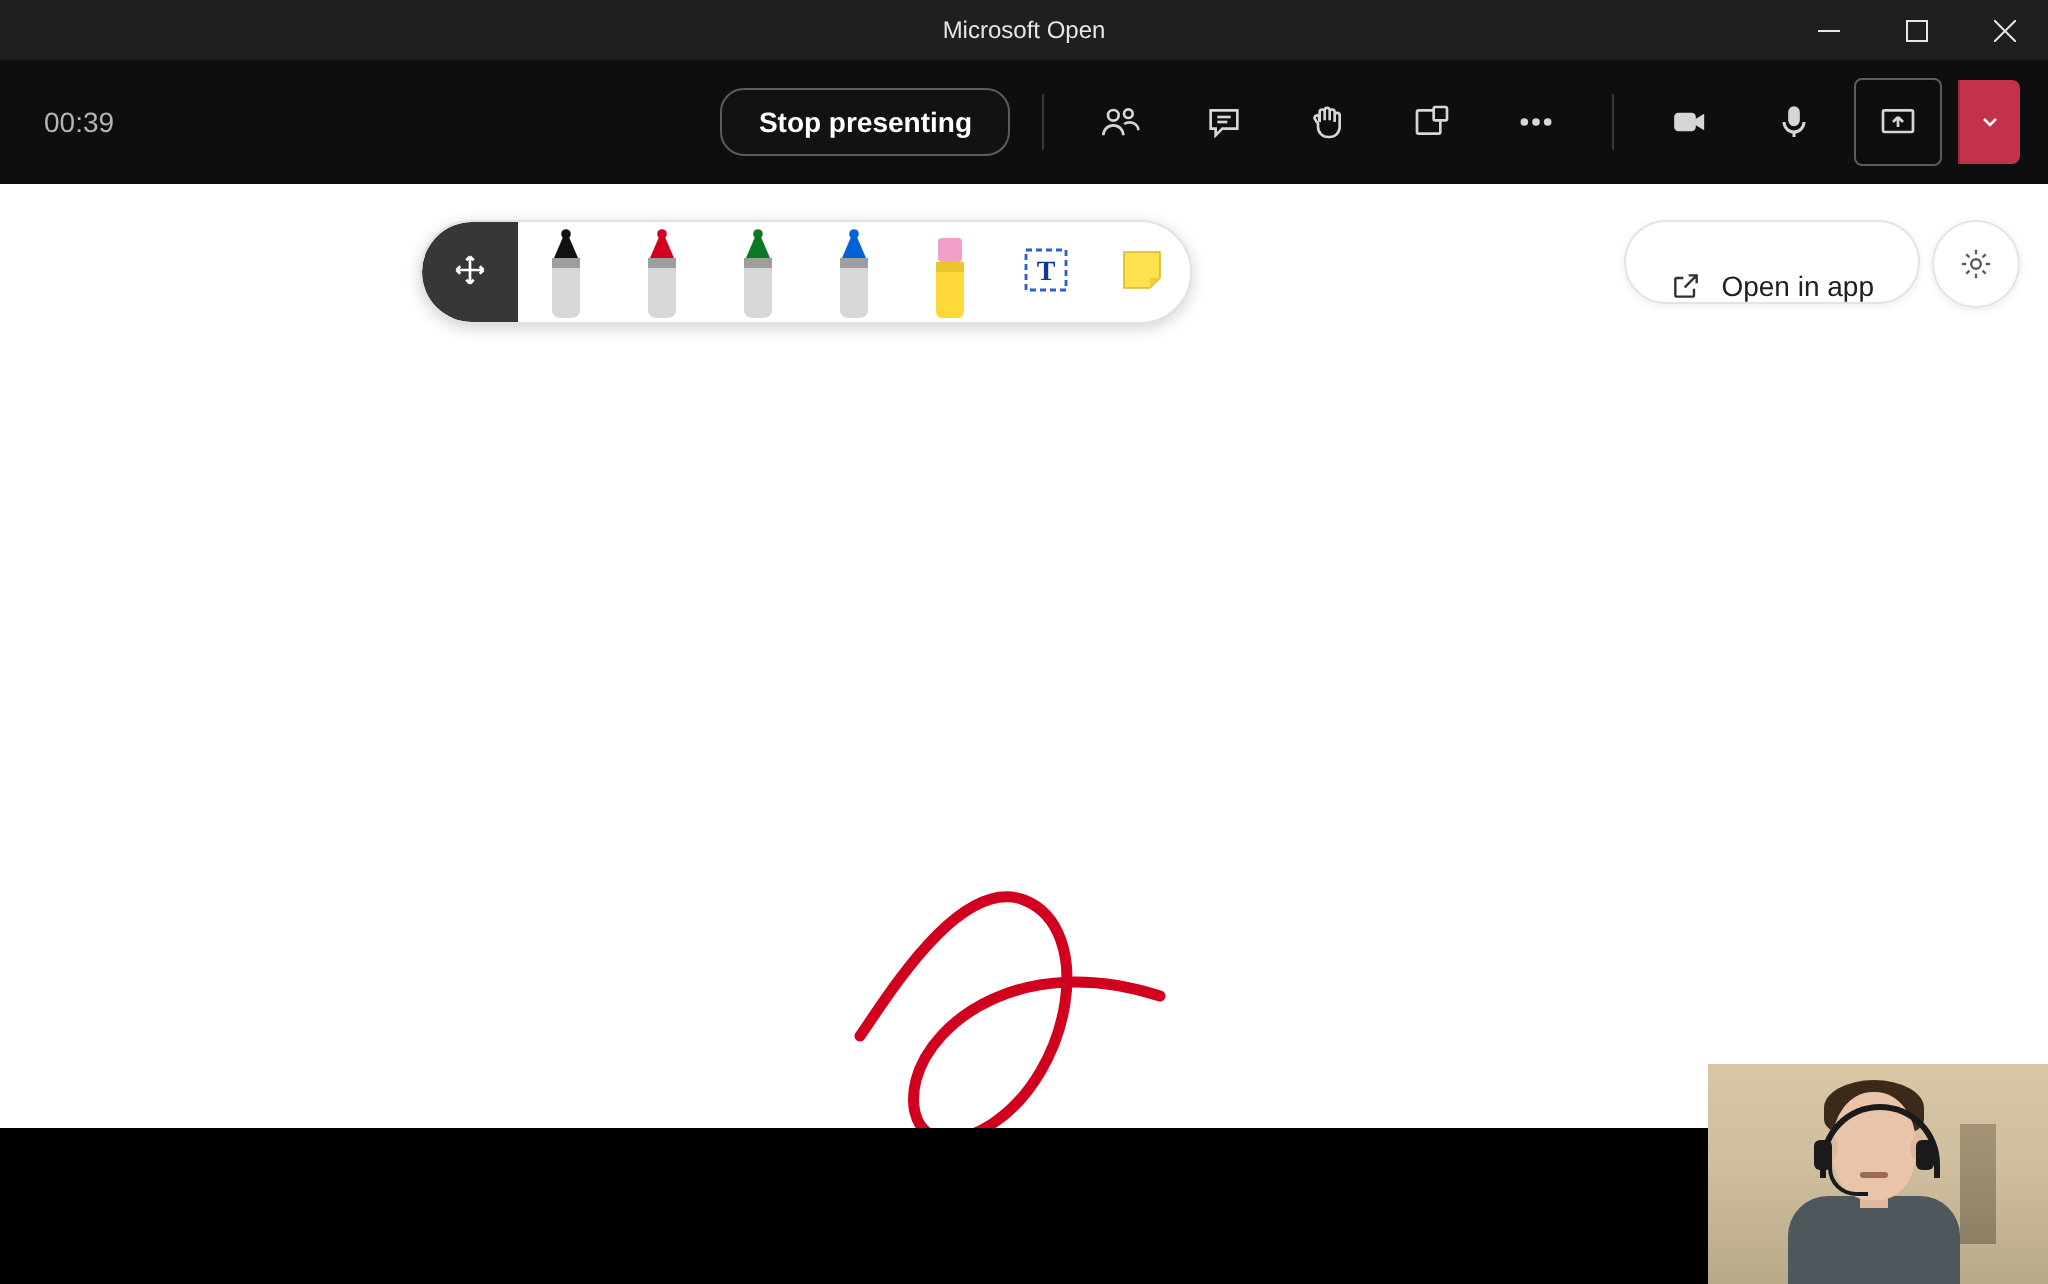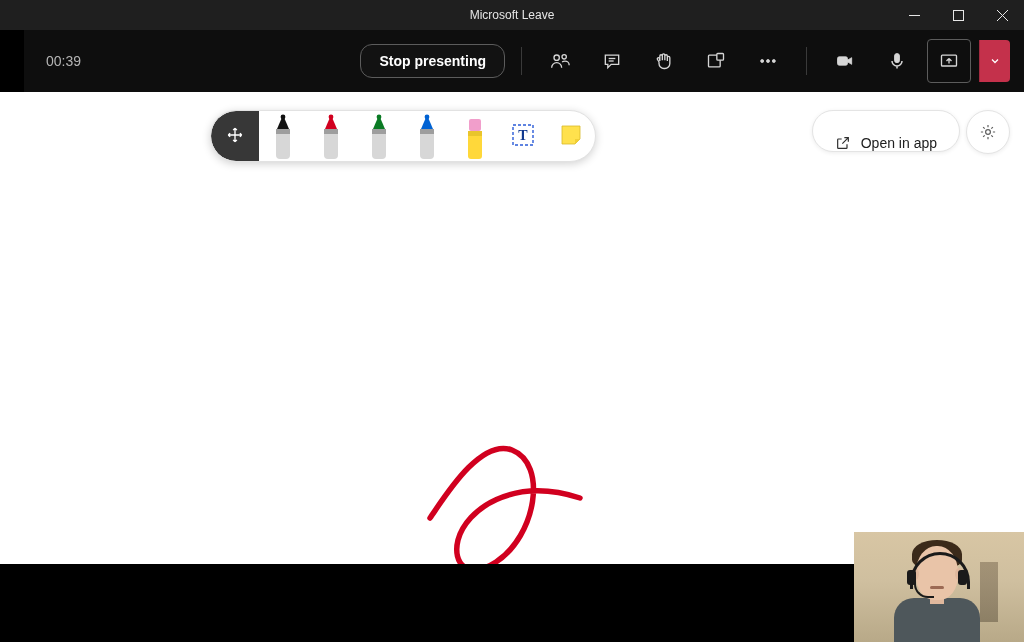--- a/index.html
+++ b/index.html
@@ -11,21 +11,21 @@
     --accent:#c4314b;
     --accent-dark:#a12a3f;
     --btn-border:#5c5c5c;
   }
   html,body{margin:0;padding:0;width:1024px;height:642px;font-family:"Segoe UI",Arial,sans-serif;background:#000;overflow:hidden;}
   .titlebar{height:30px;background:var(--bg-dark);display:flex;align-items:center;position:relative;}
   .titlebar .title{position:absolute;left:0;right:0;text-align:center;color:#e6e6e6;font-size:12px;pointer-events:none;}
   .titlebar .win-controls{margin-left:auto;display:flex;}
   .titlebar .wc{width:44px;height:30px;display:flex;align-items:center;justify-content:center;color:#e6e6e6;font-size:12px;}
   .wc svg{stroke:#e6e6e6;}
-  .toolbar{height:62px;background:var(--bg-black);display:flex;align-items:center;padding:0 14px 0 22px;gap:8px;margin-left:24px;}
+  .toolbar{height:62px;background:var(--bg-black);display:flex;align-items:center;padding:0 14px 0 22px;gap:8px;}
   .timer{color:var(--fg-mid);font-size:14px;min-width:48px;}
   .flex-spacer{flex:1;}
   .btn-stop{color:#fff;background:rgba(255,255,255,0.02);border:1px solid var(--btn-border);border-radius:12px;padding:8px 18px;font-size:14px;font-weight:600;}
   .divider{width:1px;height:28px;background:#3a3a3a;margin:0 8px;}
   .icon-btn{width:42px;height:42px;display:flex;align-items:center;justify-content:center;color:var(--fg-light);border-radius:4px;border:1px solid transparent;}
   .icon-btn.boxed{border:1px solid var(--btn-border);}
   .icon-btn svg{stroke:currentColor;}
   .leave-group{display:flex;align-items:stretch;height:42px;}
   .leave-btn{background:var(--accent);color:#fff;border:none;display:flex;align-items:center;gap:8px;padding:0 16px;border-radius:4px 0 0 4px;font-size:14px;font-weight:600;}
   .leave-more{background:var(--accent);border-left:1px solid var(--accent-dark);color:#fff;width:30px;display:flex;align-items:center;justify-content:center;border-radius:0 4px 4px 0;}
@@ -50,21 +50,21 @@
   .muff.l{left:53px;} .muff.r{left:104px;}
   .mic{position:absolute;left:60px;top:50px;width:18px;height:14px;border:2px solid #1a1a1a;border-top:none;border-right:none;border-radius:0 0 0 14px;}
   .shirt{position:absolute;left:40px;top:66px;width:86px;height:60px;background:#4e575b;border-radius:20px 20px 0 0;}
   .neck{position:absolute;left:76px;top:62px;width:14px;height:10px;background:#e0b89d;}
   button{cursor:default;font-family:inherit;}
 </style>
 </head>
 <body>
 
 <div class="titlebar">
-  <div class="title">Microsoft Leave</div>
+  <div class="title">Microsoft Open</div>
   <div class="win-controls">
     <div class="wc">
       <svg width="11" height="11" viewBox="0 0 11 11" fill="none">
           <line x1="0" y1="5.5" x2="11" y2="5.5" stroke-width="1"></line>
         </svg>
     </div>
     <div class="wc">
       <svg width="11" height="11" viewBox="0 0 11 11" fill="none">
           <rect x="0.5" y="0.5" width="10" height="10" stroke-width="1"></rect>
         </svg>

